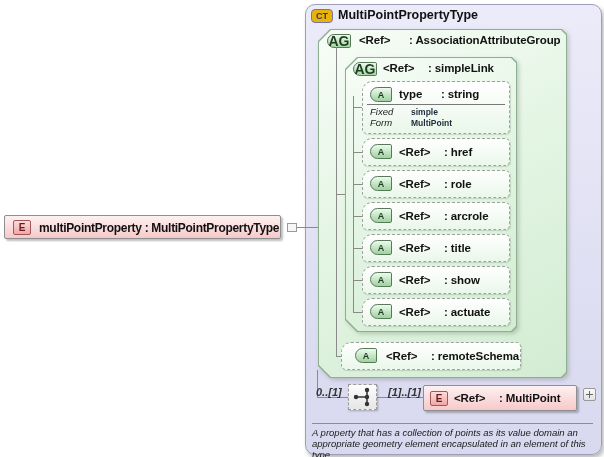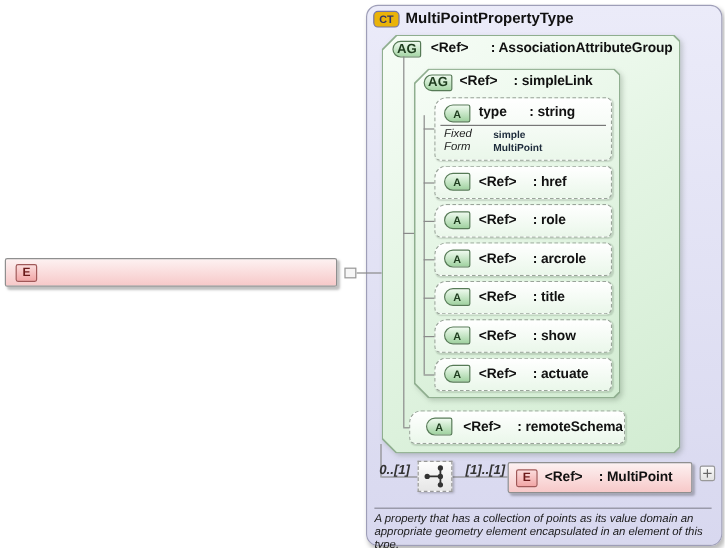--- a/index.html
+++ b/index.html
@@ -8,21 +8,21 @@
   .line{position:absolute;background:#8a8a8a;}
   
   #ct-container{position:absolute;left:305px;top:4px;width:295px;height:449px;
     background:linear-gradient(#ebebf9,#d8d8ef);
     border:1px solid #9e9eb8;border-radius:10px;
     box-shadow:2px 3px 4px rgba(0,0,0,0.28);}
   .badge{position:absolute;display:flex;align-items:center;justify-content:center;
     font-weight:bold;box-sizing:border-box;}
   .ct-badge{width:22px;height:14px;font-size:9px;color:#333366;background:#eab308;
     border:1px solid #7474a4;border-radius:4px;}
-  .ag-badge{width:24px;height:14px;font-size:11px;color:#1e3c1e;
+  .ag-badge{width:24px;height:14px;font-size:14px;color:#1e3c1e;
     background:linear-gradient(#eefaee,#a6d6a6);
     border:1px solid #567a56;border-radius:8px 2px 2px 8px;}
   .a-badge{width:22px;height:15px;font-size:9px;color:#1e3c1e;
     background:linear-gradient(#eefaee,#a0d2a0);
     border:1px solid #567a56;border-radius:8px 2px 2px 8px;}
   .e-badge{width:18px;height:15px;font-size:10px;color:#6b1a1a;
     background:linear-gradient(#fbdcdc,#f2a6a6);
     border:1px solid #a05858;border-radius:2px;}
   .rowtxt{position:absolute;font-weight:bold;font-size:11.5px;letter-spacing:-0.1px;
     color:#111;white-space:nowrap;}
@@ -171,16 +171,17 @@
     <span class="rowtxt" style="left:30px;top:6px;">&lt;Ref&gt;</span>
     <span class="rowtxt" style="left:75px;top:6px;">: MultiPoint</span>
   </div>
   <div id="plus-box"></div>
 
   <div id="annot-sep"></div>
   <div id="annotation">A property that has a collection of points as its value domain an appropriate geometry element encapsulated in an element of this type.</div>
 
   <div class="e-box" style="left:4px;top:215px;width:277px;height:24px;">
     <span class="badge e-badge" style="left:8px;top:4px;">E</span>
+    <span class="rowtxt" style="left:34px;top:5px;font-size:12px;letter-spacing:-0.3px;">multiPointProperty : MultiPointPropertyType</span>
   </div>
   <div id="connector-sq"></div>
 
 </div>
 
 </body></html>

